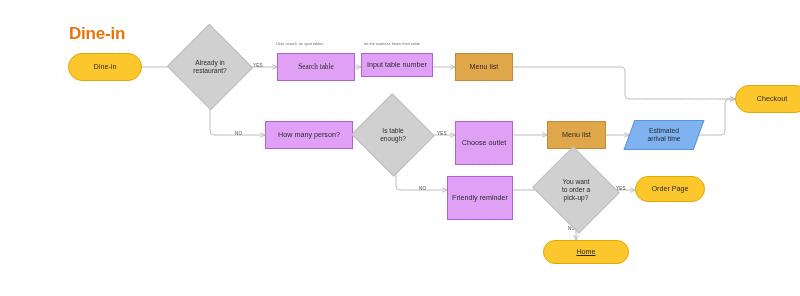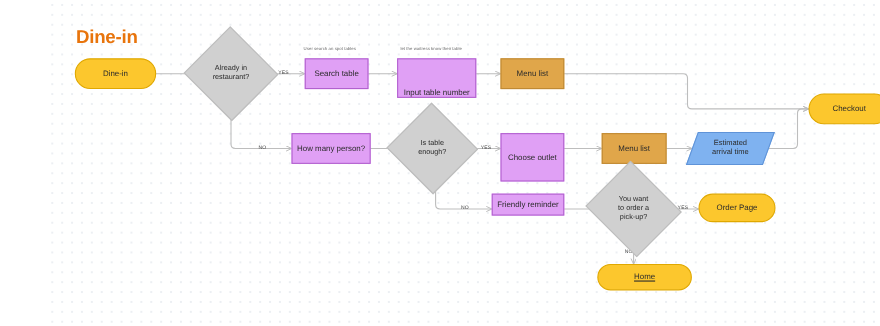--- a/index.html
+++ b/index.html
@@ -187,37 +187,37 @@
   <div class="node n-terminator" style="left:25px; top:53px; width:74px; height:28px;">
     <span class="node-label">Dine-in</span>
   </div>
 
   <div class="node n-decision" style="left:136px; top:37px; width:62px; height:60px;">
     <div class="diamond-shape"></div>
     <span class="node-label">Already in
 restaurant?</span>
   </div>
 
-  <div class="node n-process" style="left:234px; top:53px; width:58px; height:28px;">
+  <div class="node n-process" style="left:234px; top:53px; width:78px; height:28px;font-family:Liberation Serif, serif;">
     <span class="node-label">Search table</span>
   </div>
 
-  <div class="node n-process" style="left:318px; top:53px; width:72px; height:36px;align-items:flex-end;">
+  <div class="node n-process" style="left:318px; top:53px; width:72px; height:24px;">
     <span class="node-label">Input table number</span>
   </div>
 
   <div class="node n-orange" style="left:412px; top:53px; width:58px; height:28px;">
     <span class="node-label">Menu list</span>
   </div>
 
   <div class="node n-terminator" style="left:692px; top:85px; width:74px; height:28px;">
     <span class="node-label">Checkout</span>
   </div>
 
-  <div class="node n-process" style="left:222px; top:121px; width:72px; height:28px;text-align:center;">
+  <div class="node n-process" style="left:222px; top:121px; width:88px; height:28px;text-align:center;">
     <span class="node-label">How many person?</span>
   </div>
 
   <div class="node n-decision" style="left:320px; top:106px; width:60px; height:58px;">
     <div class="diamond-shape"></div>
     <span class="node-label">Is table
 enough?</span>
   </div>
 
   <div class="node n-process" style="left:412px; top:121px; width:58px; height:44px;">
@@ -227,21 +227,21 @@
   <div class="node n-orange" style="left:504px; top:121px; width:59px; height:28px;">
     <span class="node-label">Menu list</span>
   </div>
 
   <div class="node n-io" style="left:586px; top:120px; width:70px; height:30px;">
     <div class="skew-shape"></div>
     <span class="node-label">Estimated
 arrival time</span>
   </div>
 
-  <div class="node n-process" style="left:404px; top:176px; width:66px; height:20px;">
+  <div class="node n-process" style="left:404px; top:176px; width:66px; height:44px;">
     <span class="node-label">Friendly reminder</span>
   </div>
 
   <div class="node n-decision" style="left:500px; top:161px; width:66px; height:58px;">
     <div class="diamond-shape"></div>
     <span class="node-label">You want
 to order a
 pick-up?</span>
   </div>
 

